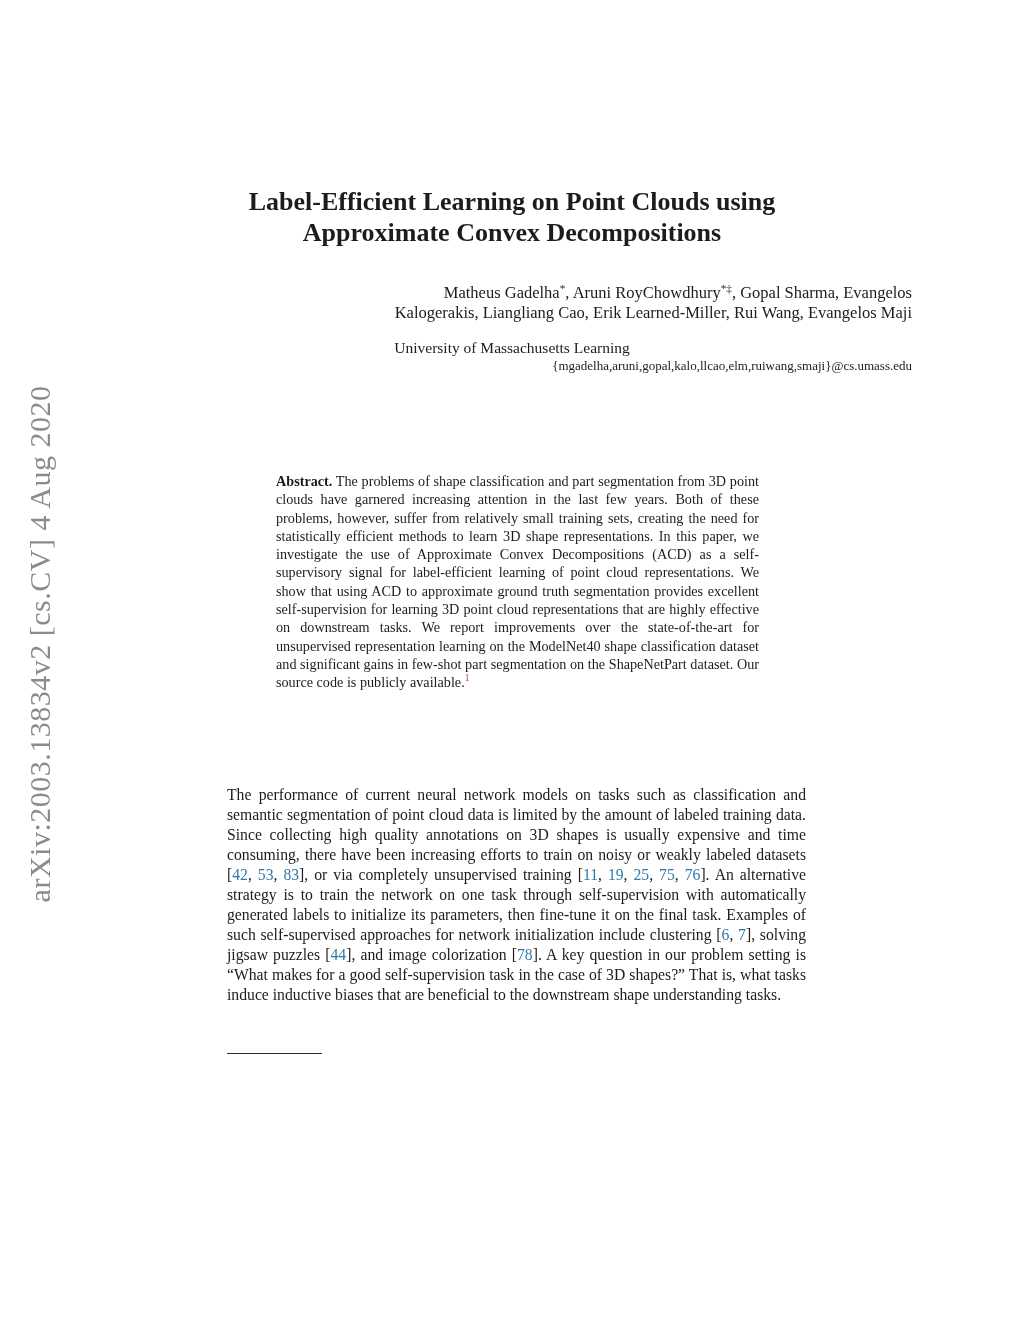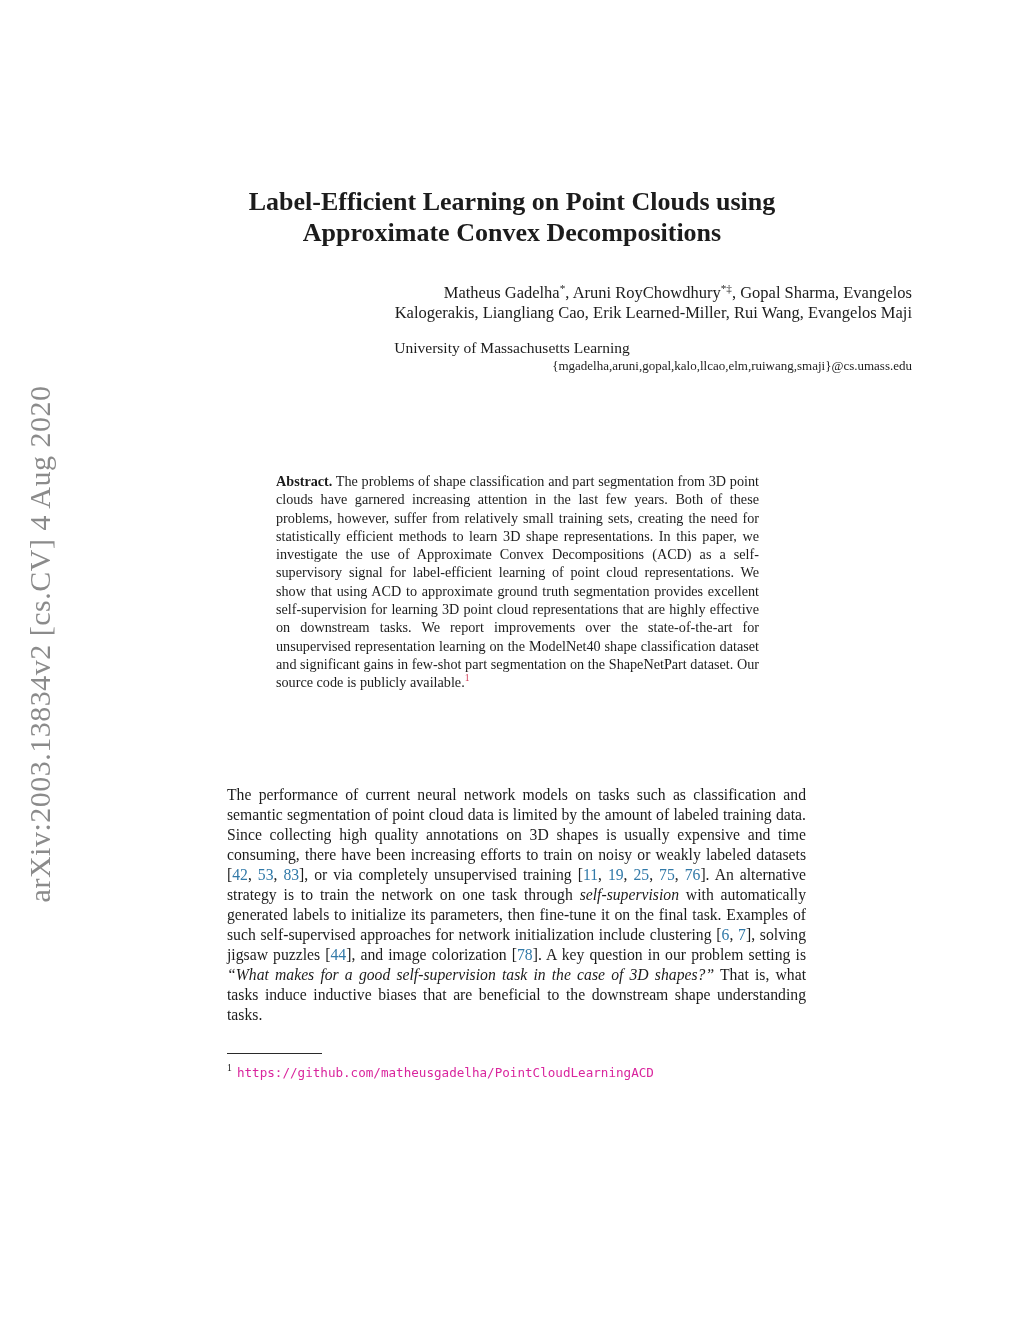--- a/index.html
+++ b/index.html
@@ -122,21 +122,21 @@
 
   
   .run-cite { color: var(--cite); }
   .run-footref {
     color: var(--footref);
     vertical-align: super;
     font-size: 0.68em;
     line-height: 0;
   }
   .run-sup { vertical-align: super; font-size: 0.68em; line-height: 0; }
-  .run-italic { font-style: italic; }
+  .run-italic { }
   .run-bold { font-weight: bold; }
 </style>
 </head>
 <body>
 
 <div class="page">
 
   <div class="arxiv-banner">arXiv:2003.13834v2  [cs.CV]  4 Aug 2020</div>
 
   <div class="paper-title">
@@ -154,18 +154,15 @@
   <div class="contact-email">{mgadelha,aruni,gopal,kalo,llcao,elm,ruiwang,smaji}@cs.umass.edu</div>
 
   <div class="abstract-paragraph"><span class="run-bold">Abstract.</span><span> The problems of shape classification and part segmentation from 3D point clouds have garnered increasing attention in the last few years. Both of these problems, however, suffer from relatively small training sets, creating the need for statistically efficient methods to learn 3D shape representations. In this paper, we investigate the use of Approximate Convex Decompositions (ACD) as a self-supervisory signal for label-efficient learning of point cloud representations. We show that using ACD to approximate ground truth segmentation provides excellent self-supervision for learning 3D point cloud representations that are highly effective on downstream tasks. We report improvements over the state-of-the-art for unsupervised representation learning on the ModelNet40 shape classification dataset and significant gains in few-shot part segmentation on the ShapeNetPart dataset. Our source code is publicly available.</span><span class="run-footref">1</span></div>
 
 
   <div class="intro-paragraph"><span>The performance of current neural network models on tasks such as classification and semantic segmentation of point cloud data is limited by the amount of labeled training data. Since collecting high quality annotations on 3D shapes is usually expensive and time consuming, there have been increasing efforts to train on noisy or weakly labeled datasets [</span><span class="run-cite">42</span><span>, </span><span class="run-cite">53</span><span>, </span><span class="run-cite">83</span><span>], or via completely unsupervised training [</span><span class="run-cite">11</span><span>, </span><span class="run-cite">19</span><span>, </span><span class="run-cite">25</span><span>, </span><span class="run-cite">75</span><span>, </span><span class="run-cite">76</span><span>]. An alternative strategy is to train the network on one task through </span><span class="run-italic">self-supervision</span><span> with automatically generated labels to initialize its parameters, then fine-tune it on the final task. Examples of such self-supervised approaches for network initialization include clustering [</span><span class="run-cite">6</span><span>, </span><span class="run-cite">7</span><span>], solving jigsaw puzzles [</span><span class="run-cite">44</span><span>], and image colorization [</span><span class="run-cite">78</span><span>]. A key question in our problem setting is </span><span class="run-italic">“What makes for a good self-supervision task in the case of 3D shapes?”</span><span> That is, what tasks induce inductive biases that are beneficial to the downstream shape understanding tasks.</span></div>
 
   <div class="footnote-rule"></div>
 
   <div class="footnotes">
-    <span class="footnote-item">
-      <span class="fn-marker">1</span><span class="fn-url">https://github.com/matheusgadelha/PointCloudLearningACD</span>
-    </span>
   </div>
 
 </div>
 
 </body></html>

